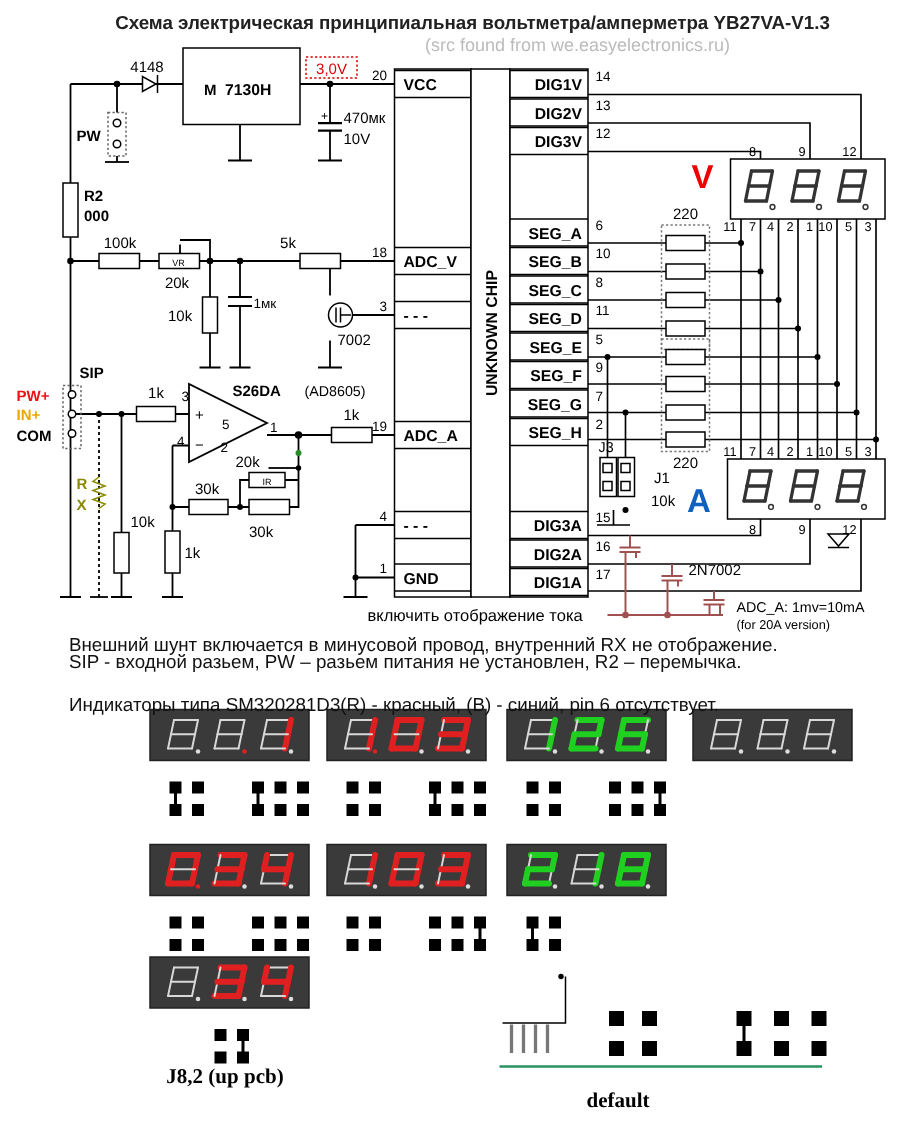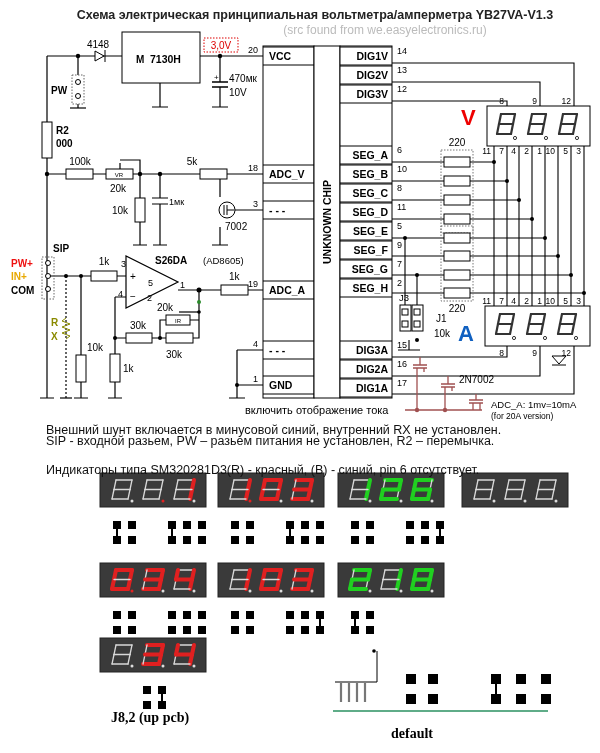--- a/index.html
+++ b/index.html
@@ -708,15 +708,15 @@
     <path d="M335,682 H377 V651" stroke="#000" fill="none"></path>
     <circle cx="374" cy="651" r="1.8" fill="#000"></circle>
     <g stroke="#777" stroke-width="2.2">
         <path d="M341,683 V702 M349,683 V702 M357,683 V702 M365,683 V702"></path>
       </g>
   </g>
   <text x="412" y="738" font-size="14" font-weight="bold" class="serif" text-anchor="middle">default</text>
   <text x="150" y="722" font-size="14" font-weight="bold" class="serif" text-anchor="middle">J8,2 (up pcb)</text>
 </svg>
 
-<div class="note" style="top:423px">Внешний шунт включается в минусовой синий, внутренний RX не установлен.</div>
+<div class="note" style="top:423px">Внешний шунт включается в минусовой провод, внутренний RX не отображение.</div>
 <div class="note" style="top:434px">SIP - входной разьем, PW – разьем питания не установлен, R2 – перемычка.</div>
 <div class="note" style="top:463px">Индикаторы типа SM320281D3(R) - красный, (B) - синий, pin 6 отсутствует.</div>
 
 </body></html>

